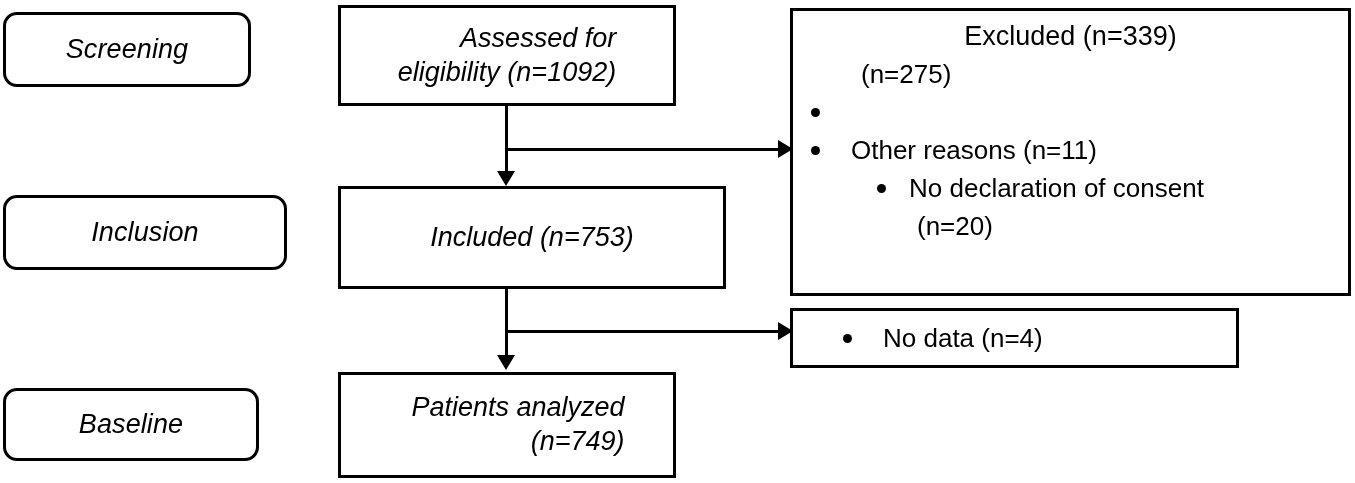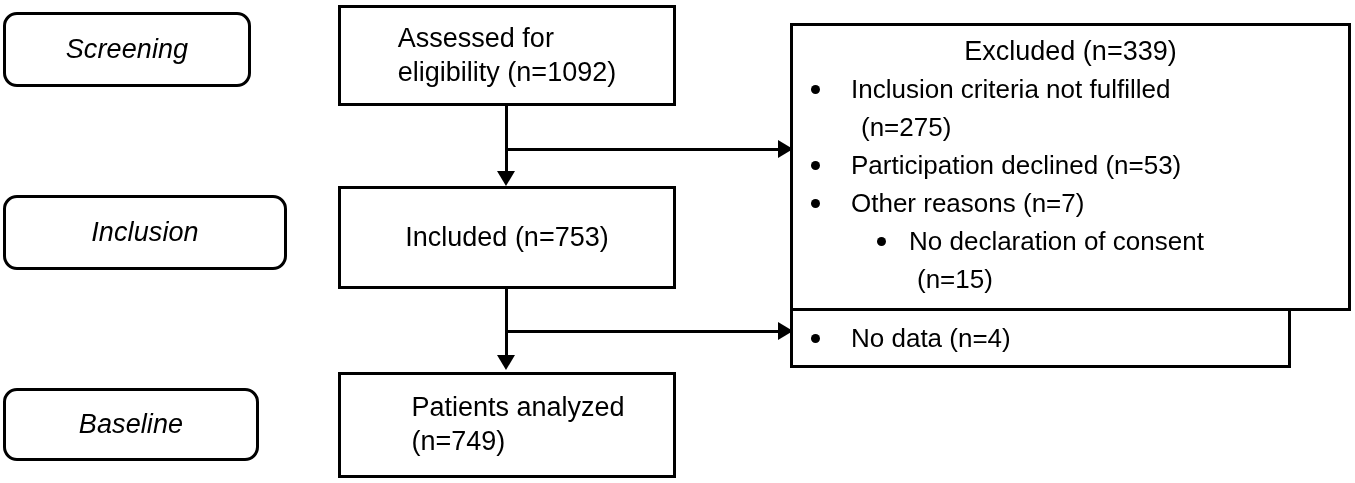--- a/index.html
+++ b/index.html
@@ -37,23 +37,24 @@
   .node-box {
     position: absolute;
     box-sizing: border-box;
     border: 3px solid #000000;
     background: #ffffff;
   }
   .node-box.centered {
     display: flex;
     align-items: center;
     justify-content: center;
-    text-align: left;
+    text-align: right;
     font-size: 27px;
     line-height: 1.25;
+    font-style: italic;
   }
   .node-text {
     display: block;
     white-space: pre-line;
   }
 
   
   .list-box {
     position: absolute;
     box-sizing: border-box;
@@ -140,60 +141,55 @@
 
   <div class="stage-pill" style="left:3px; top:388px; width:256px; height:73px;">
     <span>Baseline</span>
   </div>
 
   <div class="node-box centered" style="left:338px; top:5px; width:338px; height:101px;">
     <span class="node-text">Assessed for
 eligibility (n=1092)</span>
   </div>
 
-  <div class="node-box centered" style="left:338px; top:186px; width:338px; height:103px;">
+  <div class="node-box centered" style="left:338px; top:186px; width:388px; height:103px;">
     <span class="node-text">Included (n=753)</span>
   </div>
 
   <div class="node-box centered" style="left:338px; top:372px; width:338px; height:106px;padding-left:22px;">
     <span class="node-text">Patients analyzed
 (n=749)</span>
   </div>
 
-  <div class="list-box" style="left:790px; top:23px; width:561px; height:288px;">
+  <div class="list-box" style="left:790px; top:8px; width:561px; height:288px;">
     <div class="list-heading">Excluded (n=339)</div>
 
-    <div class="bullet-row lvl1">
-      <span class="bullet-dot"></span>
-      <span>Inclusion criteria not fulfilled</span>
-    </div>
     <div class="bullet-row cont1">
       <span>(n=275)</span>
     </div>
 
     <div class="bullet-row lvl1">
       <span class="bullet-dot"></span>
-      <span>Participation declined (n=53)</span>
     </div>
 
     <div class="bullet-row lvl1">
       <span class="bullet-dot"></span>
-      <span>Other reasons (n=7)</span>
+      <span>Other reasons (n=11)</span>
     </div>
 
     <div class="bullet-row lvl2">
       <span class="bullet-dot"></span>
       <span>No declaration of consent</span>
     </div>
     <div class="bullet-row cont2">
-      <span>(n=15)</span>
-    </div>
-  </div>
-
-  <div class="list-box single-row-box" style="left:790px; top:308px; width:501px; height:60px;">
+      <span>(n=20)</span>
+    </div>
+  </div>
+
+  <div class="list-box single-row-box" style="left:790px; top:308px; width:449px; height:60px;padding-left:32px;">
     <div class="bullet-row lvl1">
       <span class="bullet-dot"></span>
       <span>No data (n=4)</span>
     </div>
   </div>
 
   <div class="vline" style="left:505px; top:106px; height:66px;"></div>
   <div class="arrow-down" style="left:497px; top:171px;"></div>
   <div class="hline" style="left:505px; top:148px; width:275px;"></div>
   <div class="arrow-right" style="left:778px; top:140px;"></div>

